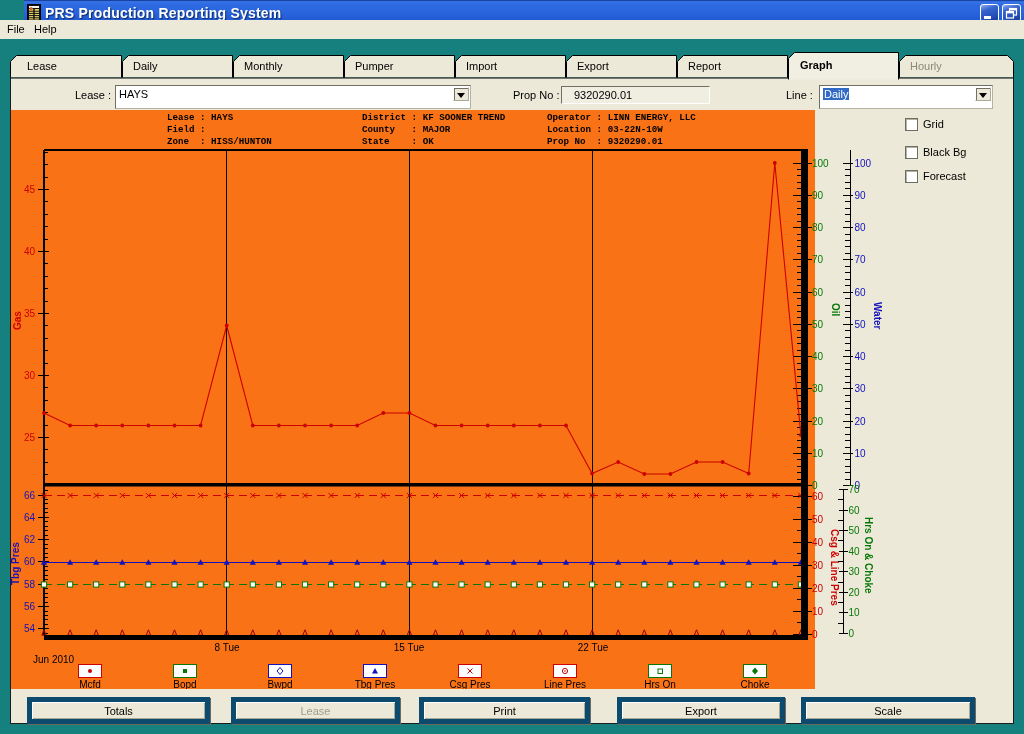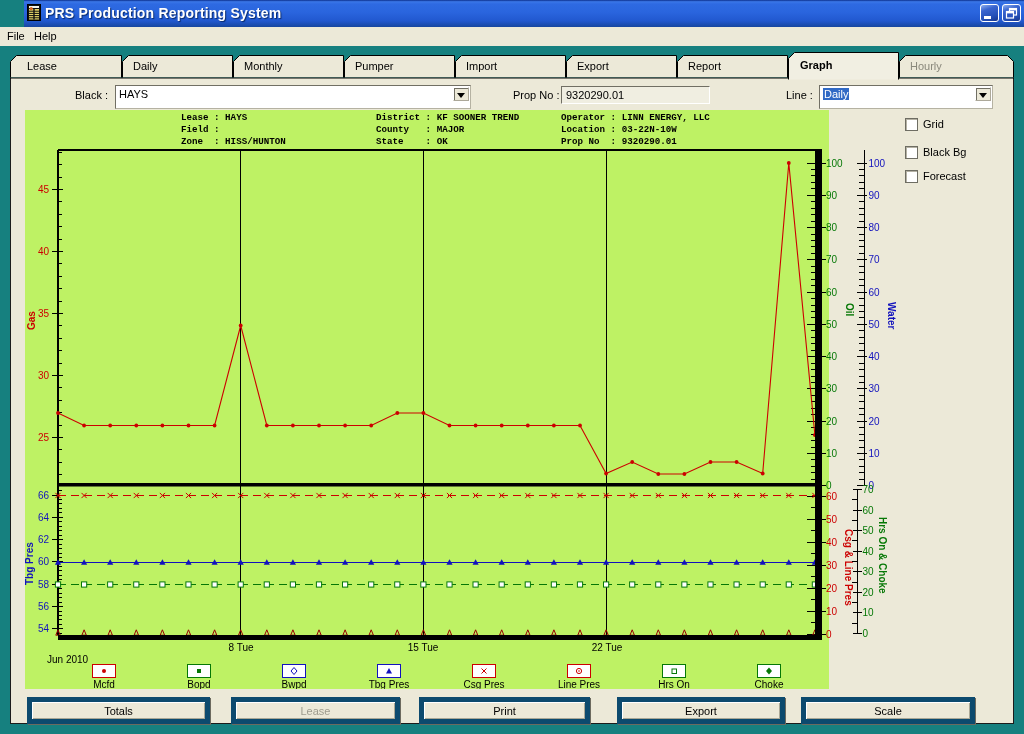--- a/index.html
+++ b/index.html
@@ -10,40 +10,40 @@
  background:linear-gradient(180deg,#0b2f8c 0%,#3a77e8 6%,#2e6ae2 14%,#2a65de 42%,#2158cf 72%,#17469f 93%,#123c8c 100%);margin-left:16px; }
 #title .cap { position:absolute; left:21px; top:5px; color:#fff; font-size:14px; font-weight:bold;
  text-shadow:1px 1px 1px #0a2a6a; letter-spacing:0.2px; }
 .wbtn { position:absolute; top:4px; width:19px; height:18px; border:1px solid #fff; border-radius:3px;
  color:#fff; }
 #bmin  { left:956px; background:linear-gradient(160deg,#8fb0ef 0%,#3964cf 30%,#2450b8 70%,#16368e 100%); }
 #bmax  { left:978px; background:linear-gradient(160deg,#8fb0ef 0%,#3964cf 30%,#2450b8 70%,#16368e 100%); }
 #bclose{ left:1000px; background:linear-gradient(160deg,#eeb39a 0%,#dd6848 30%,#cc4022 70%,#a82b10 100%); }
 
 
-#menu { left:0; top:27px; width:1024px; height:19px; background:#ece9d8; font-size:11px; color:#000; }
+#menu { left:0; top:20px; width:1024px; height:19px; background:#ece9d8; font-size:11px; color:#000; }
 #menu span { position:absolute; top:3px; }
 
 
 #panel { left:10px; top:78px; width:1004px; height:646px; background:#ece9d8;
  border-left:1px solid #1c1c1c; border-right:1px solid #1c1c1c; border-bottom:1px solid #1c1c1c; }
 
 .lbl { position:absolute; font-size:11px; color:#000; }
 .combo { position:absolute; height:24px; background:#fff; border:1px solid; border-color:#716f64 #b5b2a2 #b5b2a2 #716f64; }
 .combo .tx { position:absolute; left:3px; top:2px; font-size:11px; }
 .drop { position:absolute; right:1px; top:1px; width:16px; height:14px; background:#ece9d8;
  border:1px solid #aca899; border-top-color:#fff; border-left-color:#fff; box-shadow:1px 1px 0 #716f64 inset; }
 .drop:after { content:""; position:absolute; left:3px; top:5px; border:4.5px solid transparent; border-top:5.5px solid #000; }
 .sunk { position:absolute; background:#f0eee1; border:1px solid #9a9887; border-top-color:#716f64; border-left-color:#716f64;
  border-bottom-color:#fff; border-right-color:#fff; font-size:11px; }
 
 .cb { position:absolute; width:13px; height:13px; background:#fff; border:1px solid #6e6d63;
  box-shadow:inset 1px 1px 0 #b5b2a4; }
 
-#chart { left:25px; top:110px; width:804px; height:579px; background:#bef264; }
+#chart { left:11px; top:110px; width:804px; height:579px; background:#f97316; }
 
 .btn { position:absolute; top:697px; height:27px; background:#ece9d8; font-size:11px; color:#000;
  text-align:center; line-height:19px; border:5px solid #0c4a6e;
  box-shadow:inset 1px 1px 0 #ffffff, inset -1px -1px 0 #a9a795, 1px 1px 0 #6c6a5f; }
 .btn.dis { color:#9e9c8e; }
 
 svg text.hdr { font-family:"Liberation Mono", monospace; font-weight:bold; font-size:9.2px; fill:#000; }
 svg text.n { font-size:10px; font-family:"Liberation Sans", sans-serif; }
 svg text.r { text-anchor:end; }
 svg text.m { text-anchor:middle; }
@@ -99,27 +99,27 @@
 <text x="688" y="70" class="tabt" fill="#000">Report</text>
 <path d="M899.5 77.5V61.5L905.5 55.5H1007.5L1013.5 61.5V77.5" fill="#ece9d8" stroke="#000" stroke-width="1"></path>
 <text x="910" y="70" class="tabt" fill="#8a897c">Hourly</text>
 <line x1="10" y1="78" x2="789" y2="78" stroke="#000" stroke-width="1"></line>
 <line x1="898" y1="78" x2="1014" y2="78" stroke="#000" stroke-width="1"></line>
 <path d="M788.5 79.5V58.5L794.5 52.5H898.5V79.5" fill="#f1efe2" stroke="#000" stroke-width="1"></path>
 <path d="M788.5 79.5Z" fill="none"></path>
 <text x="800" y="69" class="tabt b">Graph</text>
 </svg>
 
-<span class="lbl" style="left:75px;top:89px">Black :</span>
+<span class="lbl" style="left:75px;top:89px">Lease :</span>
 <div class="combo" style="left:115px;top:85px;width:356px">
     <span class="tx">HAYS</span>
     <span class="drop"></span>
   </div>
 <span class="lbl" style="left:513px;top:89px">Prop No :</span>
-<div class="sunk" style="left:561px;top:86px;width:149px;height:18px;padding:2px 0 0 4px">9320290.01</div>
+<div class="sunk" style="left:561px;top:86px;width:149px;height:18px;padding:2px 0 0 12px">9320290.01</div>
 <span class="lbl" style="left:786px;top:89px">Line :</span>
 <div class="combo" style="left:819px;top:85px;width:174px">
     <span class="tx" style="background:#316ac5;color:#fff;padding:0 1px">Daily</span>
     <span class="drop"></span>
   </div>
 
 <div id="chart" class="abs">
 <svg width="875" height="579" viewBox="0 0 875 579">
 <text x="156" y="9.5" class="hdr" xml:space="preserve">Lease : HAYS</text>
 <text x="156" y="21.9" class="hdr" xml:space="preserve">Field :</text>

